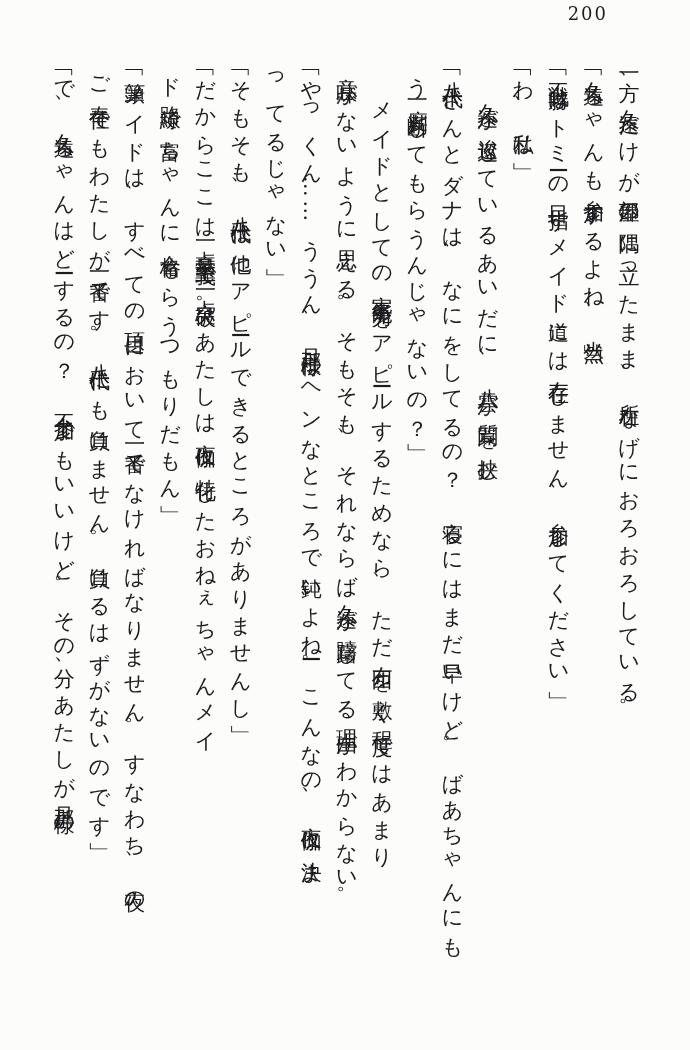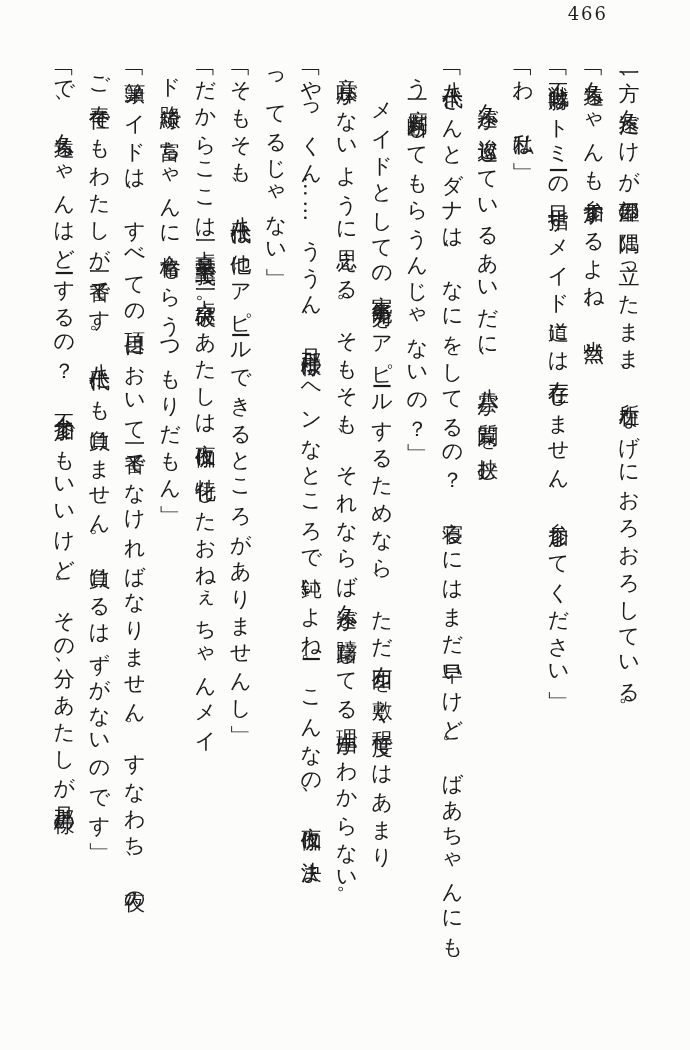--- a/index.html
+++ b/index.html
@@ -42,21 +42,21 @@
     white-space: nowrap;
   }
   .line.indent {
     text-indent: 25px;
   }
 </style>
 </head>
 <body>
 
 <div class="page">
-  <div class="page-number">466</div>
+  <div class="page-number">200</div>
 
   <div class="text-block">
     <div class="line">一方、久遠だけが部屋の隅に立ったまま、所在なげにおろおろしている。</div>
     <div class="line">「久遠ちゃんも参加するよね、当然」</div>
     <div class="line">「不戦勝はトミーの目指すメイド道には存在しません、参加してください」</div>
     <div class="line">「わ、私は」</div>
     <div class="line indent">久遠が逡巡しているあいだに、八雲が質問を挟む。</div>
     <div class="line">「八千代さんとダナは、なにをしてるの？　寝るにはまだ早いけど。ばあちゃんにも</div>
     <div class="line">う一度判断してもらうんじゃないの？」</div>
     <div class="line indent">メイドとしての家事能力をアピールするためなら、ただ布団を敷く程度ではあまり</div>

